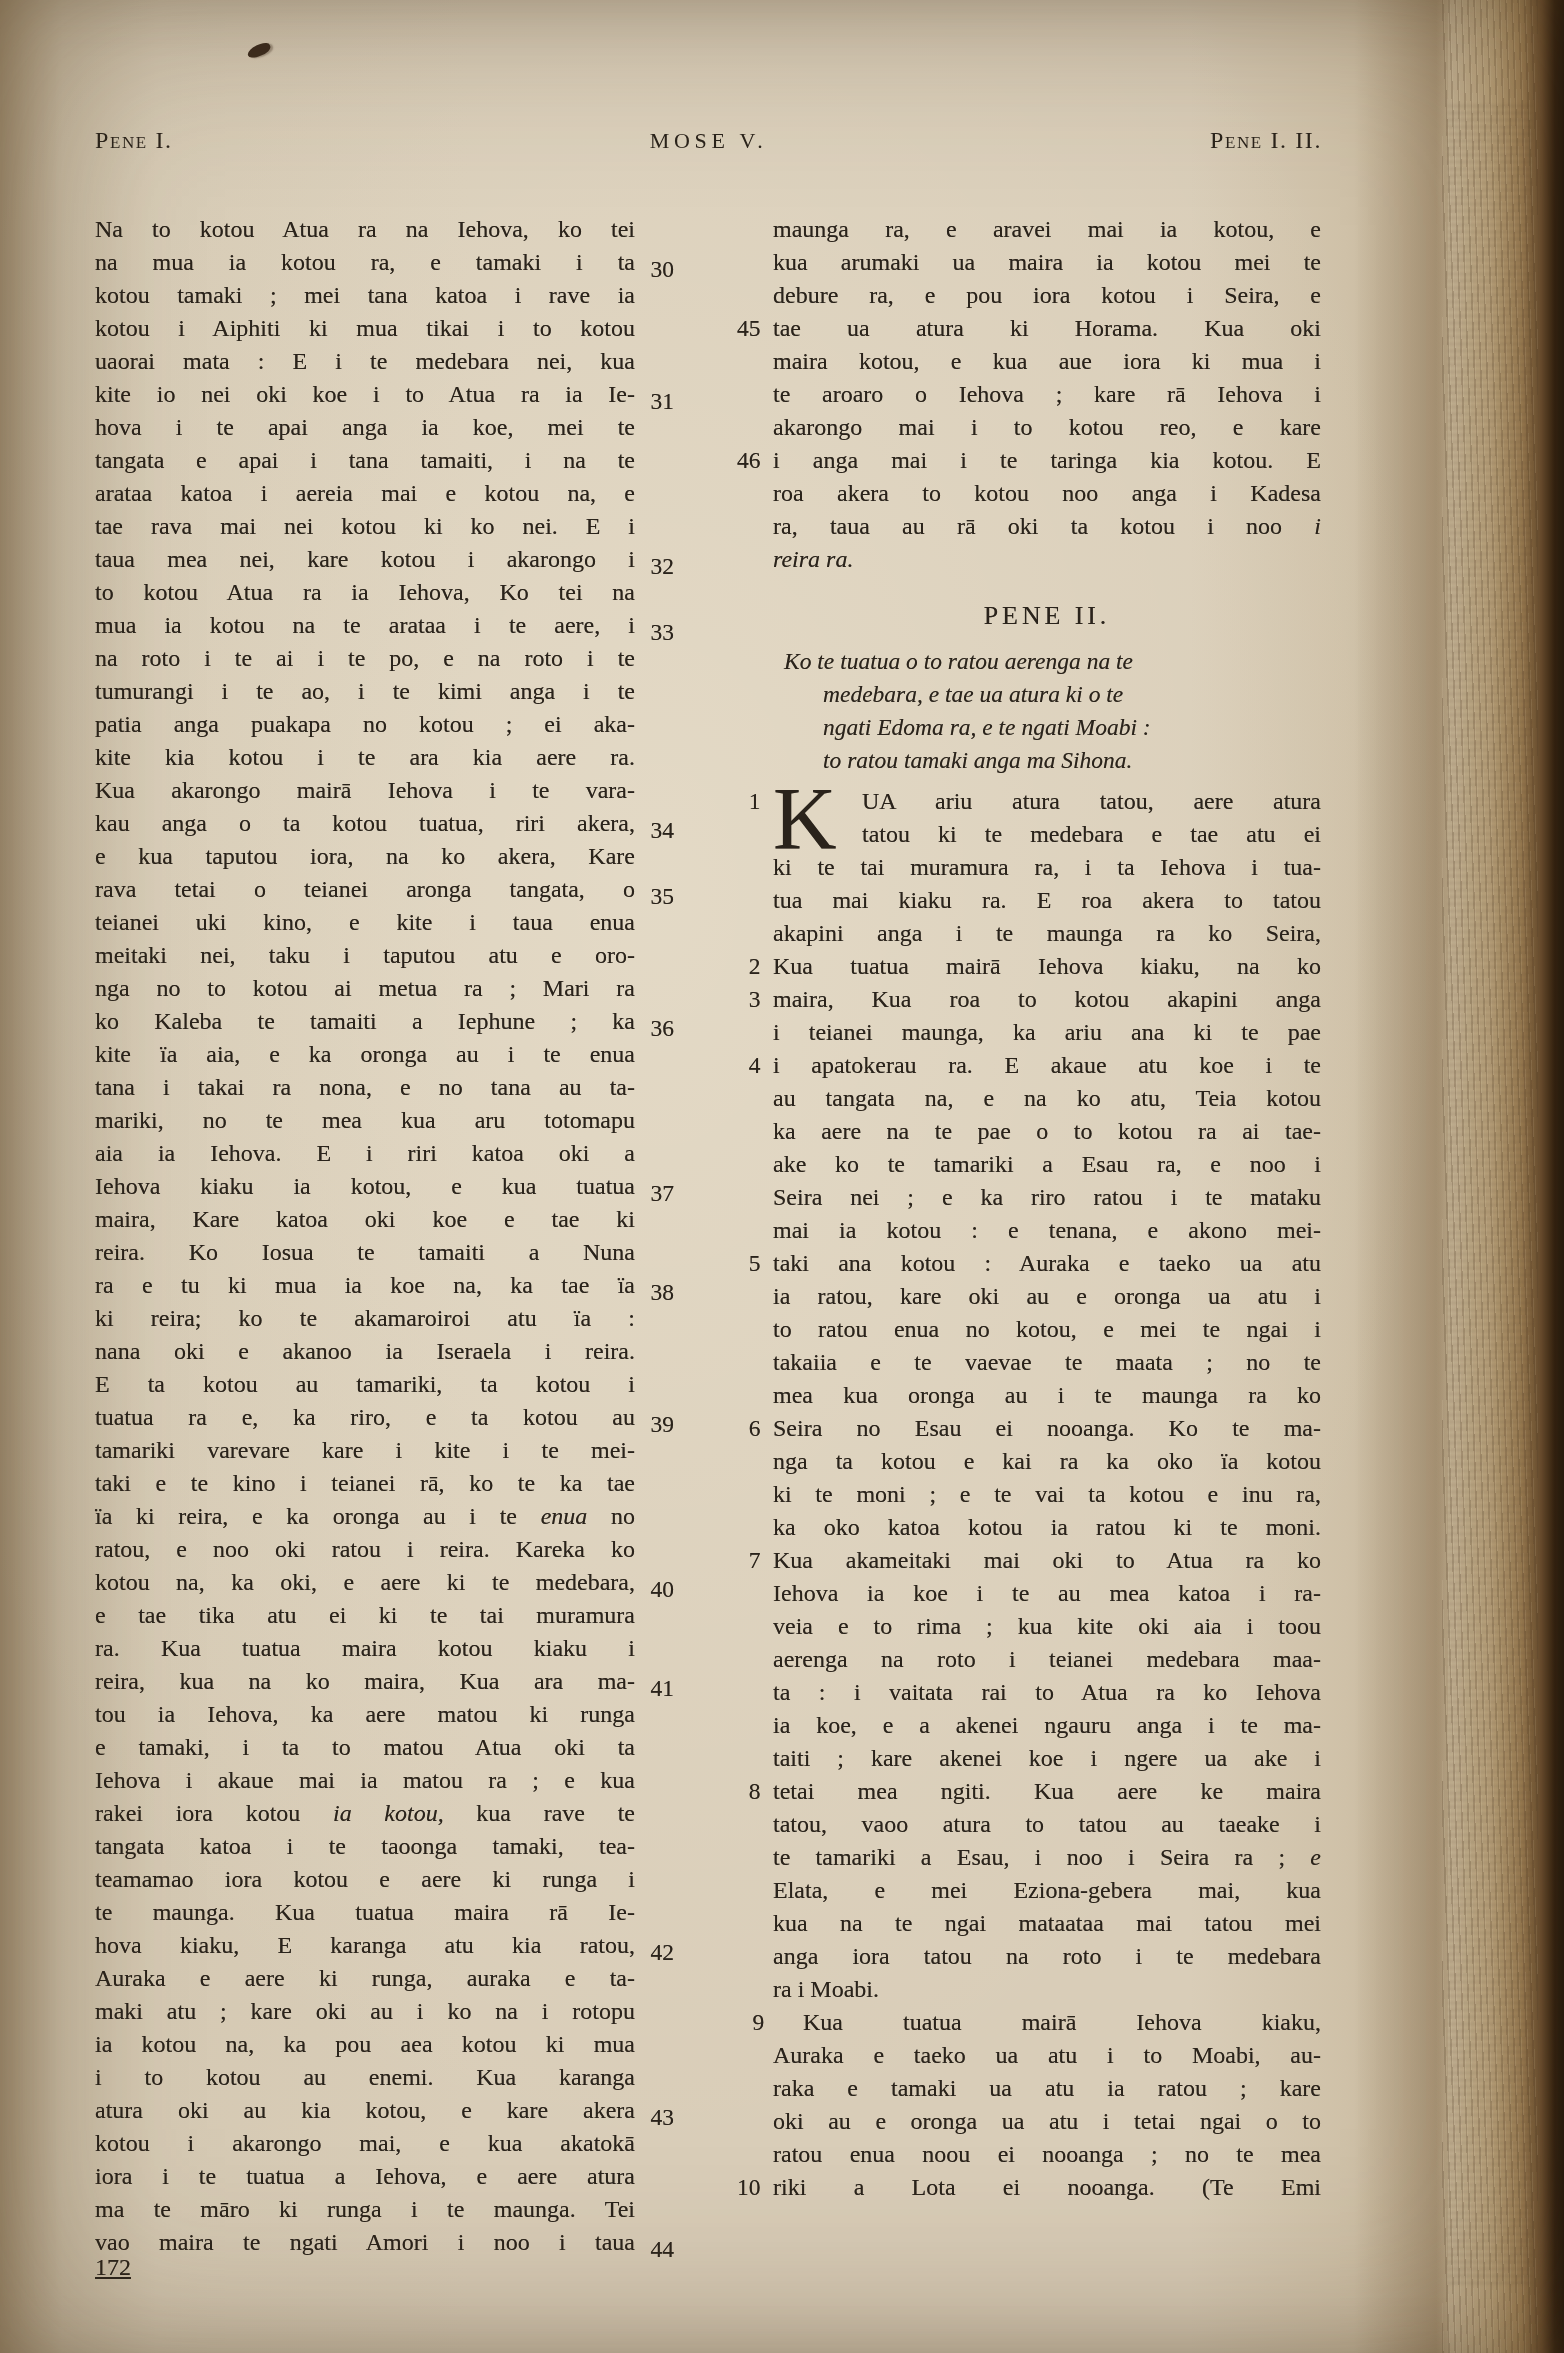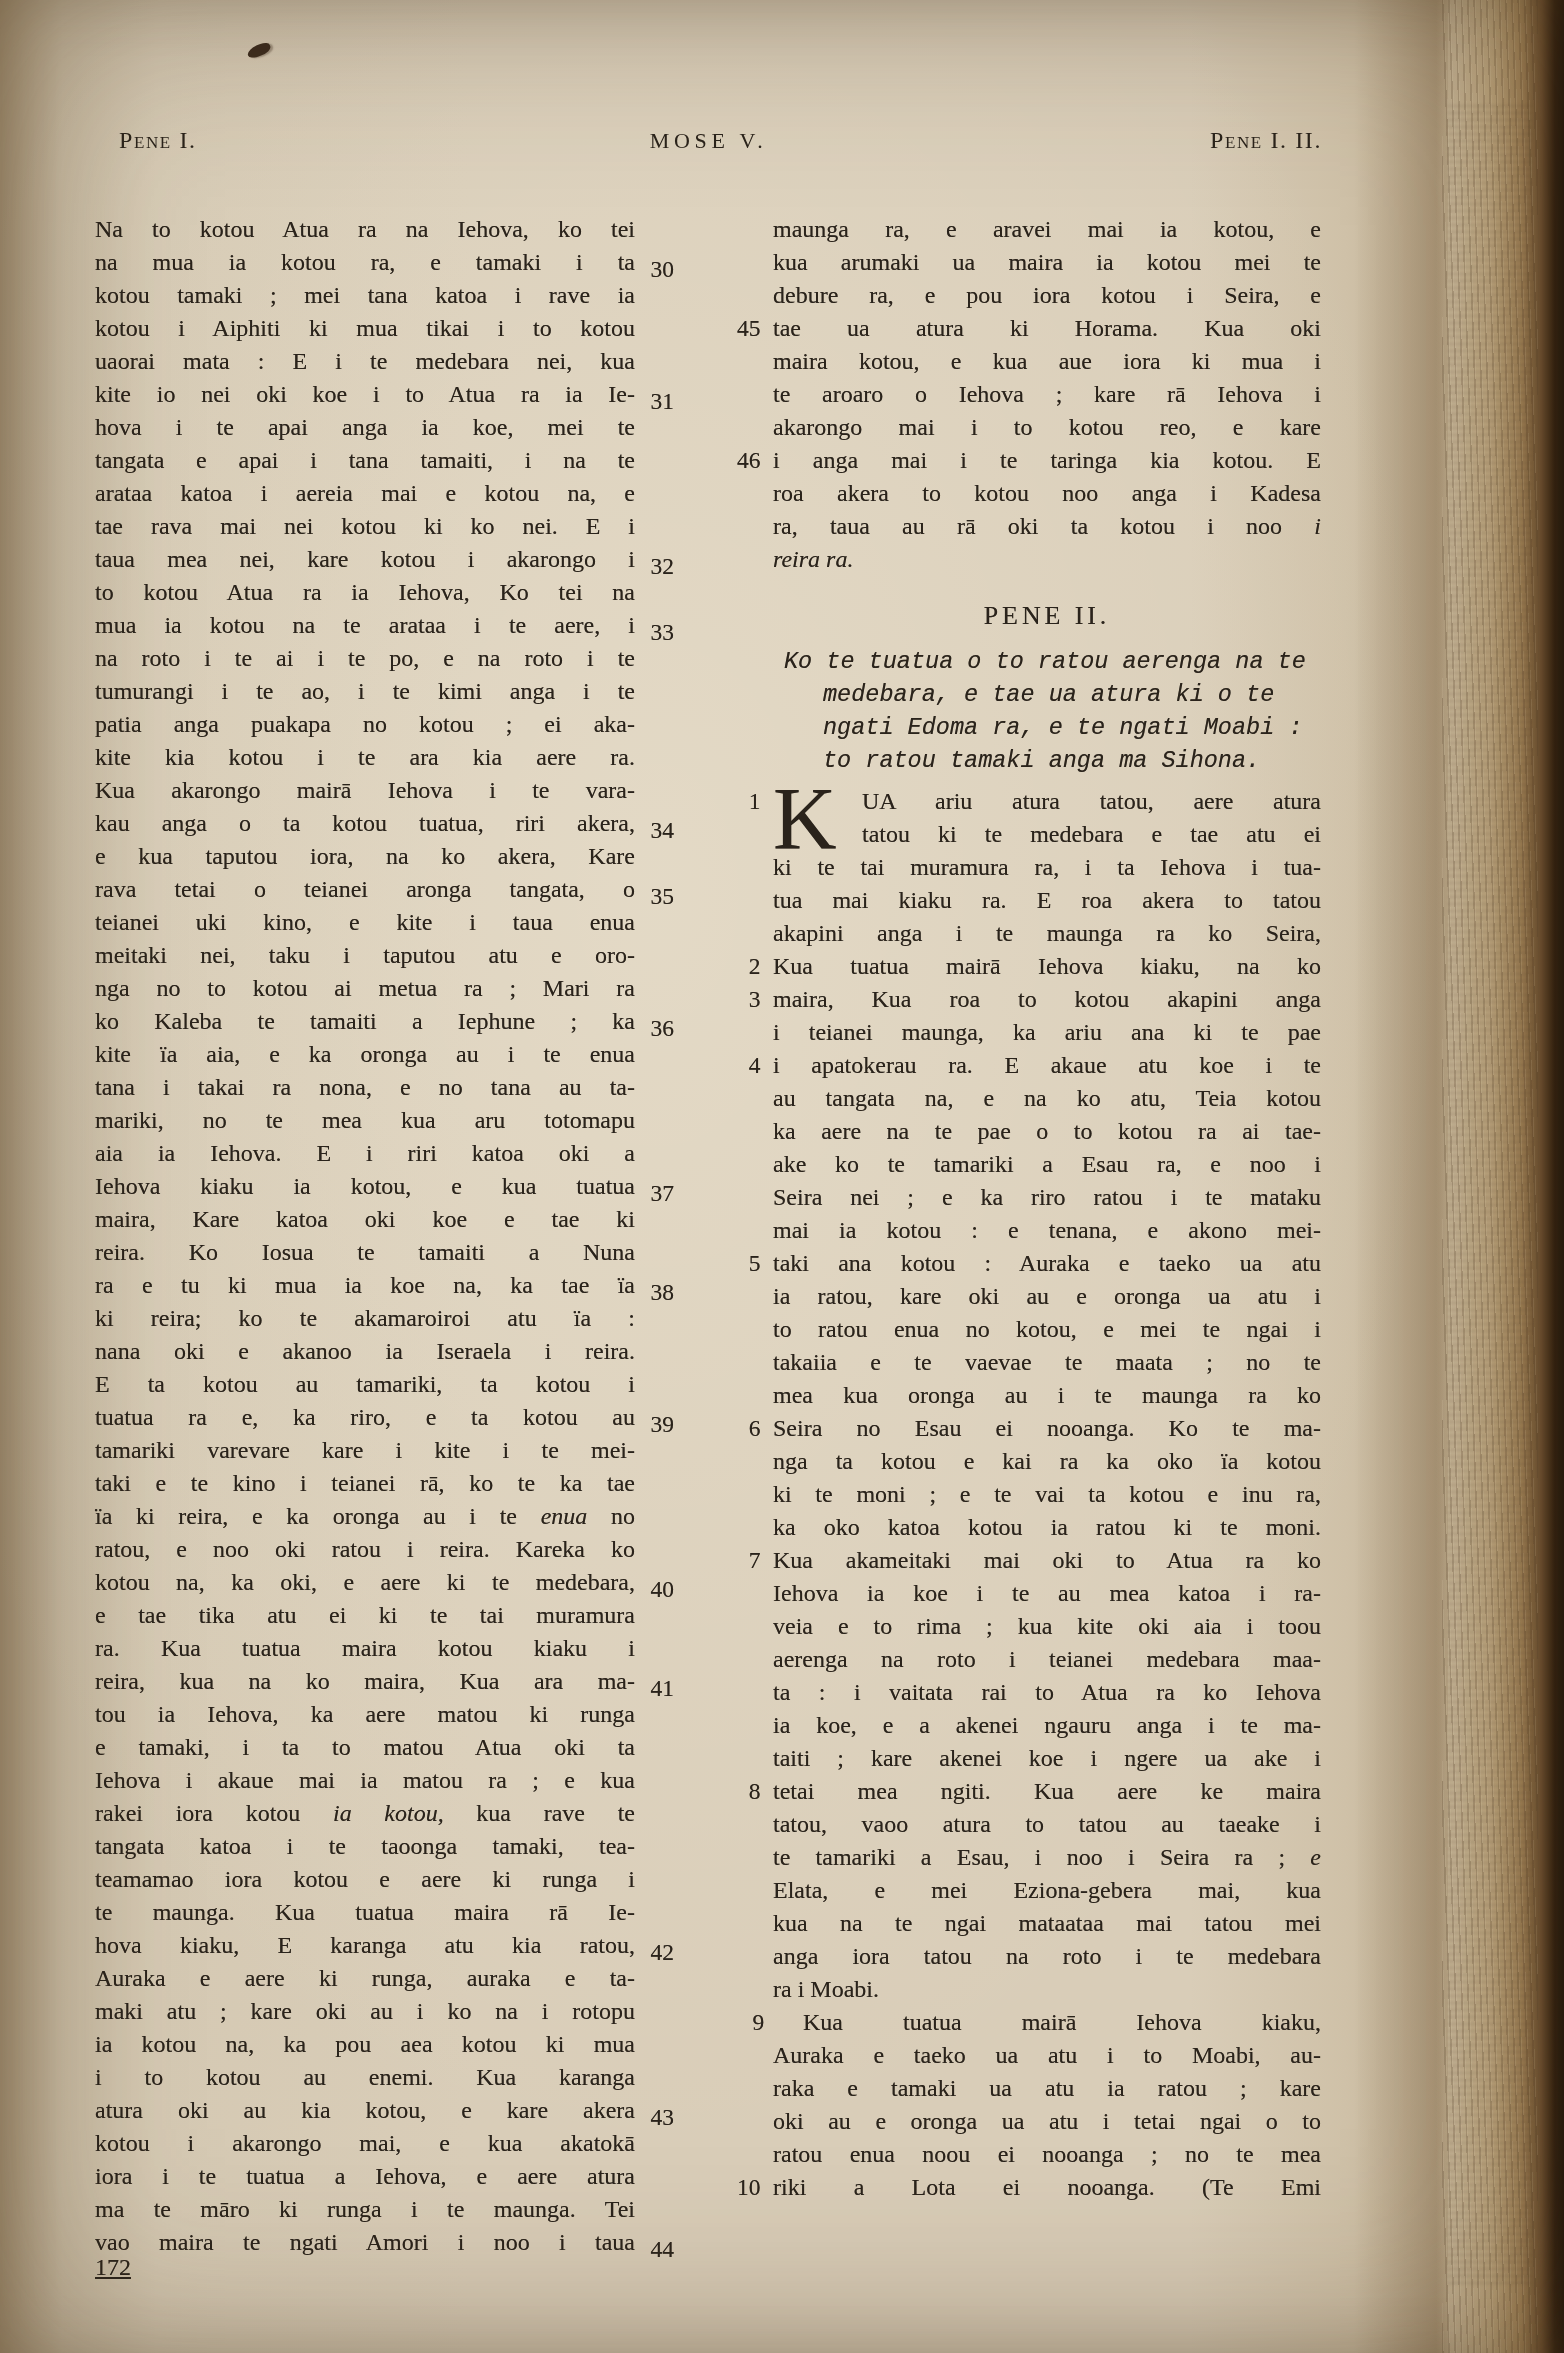--- a/index.html
+++ b/index.html
@@ -26,21 +26,21 @@
     background:repeating-linear-gradient(88deg,rgba(82,61,39,.22) 0 1.6px,rgba(238,224,194,.12) 1.6px 2.3px,rgba(150,125,95,0) 2.3px 6.3px);}
   .fore-edge .ghost-text{position:absolute;top:102px;bottom:70px;left:11px;width:85px;opacity:.5;filter:blur(1.6px);
     background:repeating-linear-gradient(0deg,rgba(66,49,31,.26) 0 2.3px,rgba(66,49,31,0) 2.3px 7px);}
   
   .ink-mark{position:absolute;left:247px;top:45px;width:23.5px;height:11px;z-index:5;
     background:#3b2b1e;border-radius:65% 40% 55% 45%;transform:rotate(-20deg);
     box-shadow:2.3px 1.6px 1.6px rgba(59,43,30,.35);}
   
   .header{position:absolute;top:127px;left:95px;width:1227px;z-index:4;
     display:grid;grid-template-columns:1fr auto 1fr;align-items:baseline;}
-  .running-head{font-size:24px;font-variant:small-caps;letter-spacing:1.6px;margin-left:24px;}
+  .running-head{font-size:24px;font-variant:small-caps;letter-spacing:1.6px;}
   .running-head.right{text-align:right;}
   .page-title{font-size:22px;letter-spacing:4.7px;text-align:center;}
   
   .col{position:absolute;top:213px;z-index:4;}
   .col-left{left:95px;width:540px;}
   .col-right{left:773px;width:548px;}
   .line{position:relative;height:33px;line-height:33px;font-size:24px;
     text-align:justify;text-align-last:justify;
     text-shadow:0 0 0.5px rgba(42,35,27,.55);}
   .line.end{text-align-last:left;}
@@ -48,21 +48,21 @@
   .vnum{position:absolute;top:0;font-size:23.5px;text-align-last:auto;}
   .vnum.vr{left:100%;margin-left:15.6px;width:45px;text-align:left;margin-top:40px;}
   .vnum.vl{right:100%;margin-right:12.5px;width:38px;text-align:right;}
   .dc1,.dc2{padding-left:89px;}
   .dropcap{position:absolute;left:0;top:2.3px;font-size:88px;line-height:63px;}
   .chapter-heading{height:36px;line-height:36px;margin:22px 0 11px;
     text-align:center;font-size:26px;letter-spacing:3.9px;
     text-shadow:0 0 0.5px rgba(42,35,27,.55);}
   .summary{margin-bottom:7.8px;}
   .summary-line{height:33px;line-height:33px;font-size:23.5px;font-style:italic;
-    padding-left:50px;text-shadow:0 0 0.4px rgba(42,35,27,.5);font-family:Liberation Mono, monospace;}
+    padding-left:50px;text-shadow:0 0 0.4px rgba(42,35,27,.5);}
   .summary-line.first{padding-left:11px;}
   .verses{margin-top:6.3px;}
   .page-number{position:absolute;left:95px;width:540px;top:2254px;z-index:4;
     font-size:24px;text-shadow:0 0 0.5px rgba(42,35,27,.5);text-decoration:underline;}
 </style>
 </head>
 <body>
 
 <div class="page" style="--ink: #2a231b; --paper: #d9cdb8;">
 

